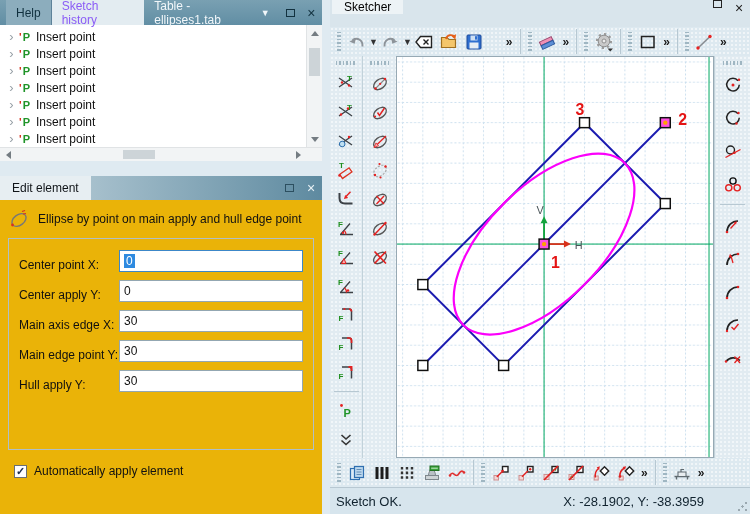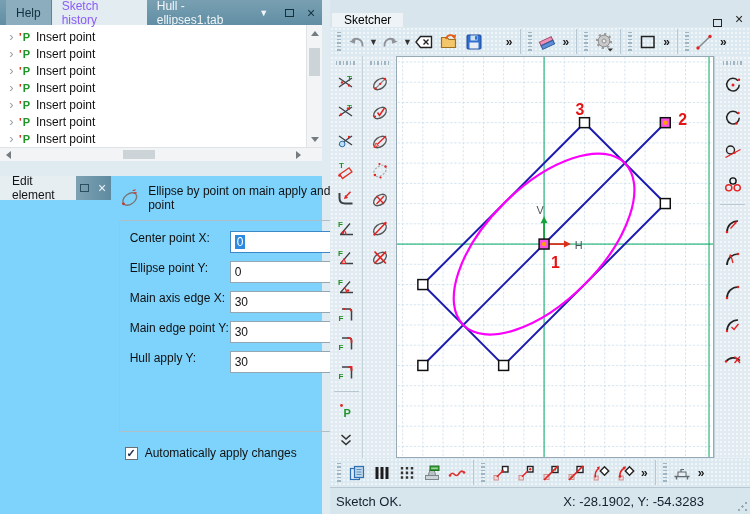--- a/index.html
+++ b/index.html
@@ -39,40 +39,40 @@
 .tri.lf{border-right:5px solid #747c82;margin-left:-3px}
 .tri.rt{border-left:5px solid #747c82;margin-right:-3px}
 .strack{flex:1;position:relative}
 .sthumb{position:absolute;background:#cdd4d8}
 .vthumb{left:2px;right:2px;top:8px;height:28px}
 .hthumb{top:2px;bottom:2px;left:108px;width:32px}
 .scorner{width:16px}
 
 .panel-gap{height:15px}
 
-.edit-panel{flex:1;display:flex;flex-direction:row;background:#7dd3fc}
+.edit-panel{flex:1;display:flex;flex-direction:column;background:#eab308}
 .edit-bar{height:24px;background:linear-gradient(to right,#c3d5de,#5e8aa0);display:flex;align-items:stretch}
 .etab{background:#e7eef2;display:flex;align-items:center;padding:0 12px;color:#101418}
 .edit-body{flex:1;padding:6px 4px 0 4px}
 .desc-row{display:flex;align-items:center;gap:8px;padding:2px 4px 8px 4px}
 .desc-icon{width:22px;height:22px}
 .groupbox{border:1px solid #b0bfc7;margin:0 4px;height:212px;padding:10px 10px 0 10px;background:transparent}
-.frow{display:flex;align-items:flex-start;margin-bottom:7px;height:23px}
+.frow{display:flex;align-items:flex-end;margin-bottom:7px;height:23px}
 .flabel{width:100px;color:#101010}
 .finput{flex:1;height:22px;border:1px solid #93a7b2;background:#fff;font-family:"Liberation Sans",sans-serif;font-size:12px;padding:0 4px;color:#111;display:flex;align-items:center}
 input.finput{display:inline-block;padding:2px 4px}
 .finput.focus{border-color:#3c87c8}
 .selbg{background:#2e8ae0;color:#fff;padding:0 2px}
 .cbrow{display:flex;align-items:center;gap:7px;margin:14px 0 0 10px;cursor:pointer}
 .cb{width:13px;height:13px;border:1px solid #6a6f73;background:#fff;display:flex;align-items:center;justify-content:center;font-size:11px;color:#1d2f4f;font-weight:bold;line-height:1}
 
 
 .vsplit{width:8px}
 .sketcher{width:420px;display:flex;flex-direction:column}
-.stab-bar{height:27px;background:#d9e5ec;display:flex;align-items:flex-end}
+.stab-bar{height:27px;background:#d9e5ec;display:flex;align-items:flex-start}
 .stab{background:#edf3f6;display:flex;align-items:center;padding:0 12px;margin-left:2px;color:#000}
 .stab-bar .winbtn{color:#222}
 .stab-bar .winbtn .maxbox{border-color:#222}
 
 .toolbar{height:29px;background:#dde9f0;background-image:radial-gradient(rgba(255,255,255,.55) 1px,transparent 1px);background-size:4px 4px;display:flex;align-items:center;padding-left:4px}
 .sk-main{height:402px;display:flex}
 .tools{background:#e1ebf1;background-image:radial-gradient(rgba(255,255,255,.55) 1px,transparent 1px);background-size:4px 4px}
 .tools-left{width:66px;display:flex}
 .tcol{width:33px;display:flex;flex-direction:column;align-items:center;padding-top:2px}
 .tcol.c1{border-right:1px solid #c2d2da}
@@ -394,21 +394,21 @@
 
 <div class="app">
 
   <div class="left-region">
 
     <section>
       <div class="ltabs">
         <div class="ltab help">Help</div>
         <div class="ltab active">Sketch history</div>
         <div class="ltab table">
-          <span>Hull - ellipses1.tab</span>
+          <span>Table - ellipses1.tab</span>
           <span class="caret">▼</span>
         </div>
         <div class="lspacer"></div>
         <span class="winbtn">
             <span class="maxbox"></span>
           </span>
         <span class="winbtn">×</span>
       </div>
 
       <div class="tree-wrap">
@@ -496,39 +496,39 @@
           <span>Ellipse by point on main apply and hull edge point</span>
         </div>
         <fieldset class="groupbox">
           <div class="frow">
             <span class="flabel">Center point X:</span>
             <div class="finput focus">
                 <span class="selbg">0</span>
               </div>
           </div>
           <div class="frow">
-            <span class="flabel">Ellipse point Y:</span>
+            <span class="flabel">Center apply Y:</span>
             <input class="finput" value="0" style="">
           </div>
           <div class="frow">
             <span class="flabel">Main axis edge X:</span>
             <input class="finput" value="30" style="">
           </div>
           <div class="frow">
             <span class="flabel">Main edge point Y:</span>
             <input class="finput" value="30" style="">
           </div>
           <div class="frow">
             <span class="flabel">Hull apply Y:</span>
             <input class="finput" value="30" style="">
           </div>
         </fieldset>
         <div class="cbrow">
           <span class="cb">✓</span>
-          <span>Automatically apply changes</span>
+          <span>Automatically apply element</span>
         </div>
       </div>
     </section>
   </div>
 
   <div class="vsplit"></div>
 
   <div class="sketcher">
     <div class="stab-bar">
       <div class="stab">Sketcher</div>
@@ -877,17 +877,17 @@
         <span class="tbtn">
           <svg class="ticon" viewBox="0 0 20 20" aria-hidden="true">
             <use href="#i-bed"></use>
           </svg>
         </span>
         <span class="ovf">»</span>
       </div>
 
     <div class="sk-status">
       <span>Sketch OK.</span>
-      <span class="status-coords">X: -28.1902, Y: -54.3283</span>
+      <span class="status-coords">X: -28.1902, Y: -38.3959</span>
       <span class="rgrip"></span>
     </div>
   </div>
 </div>
 
 </body></html>

